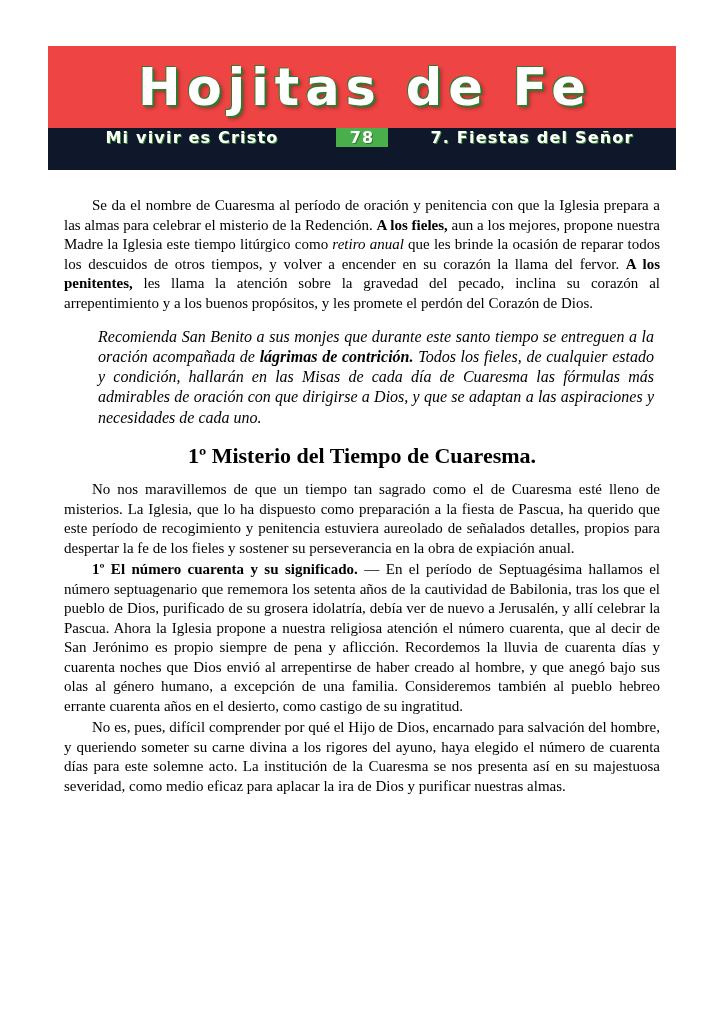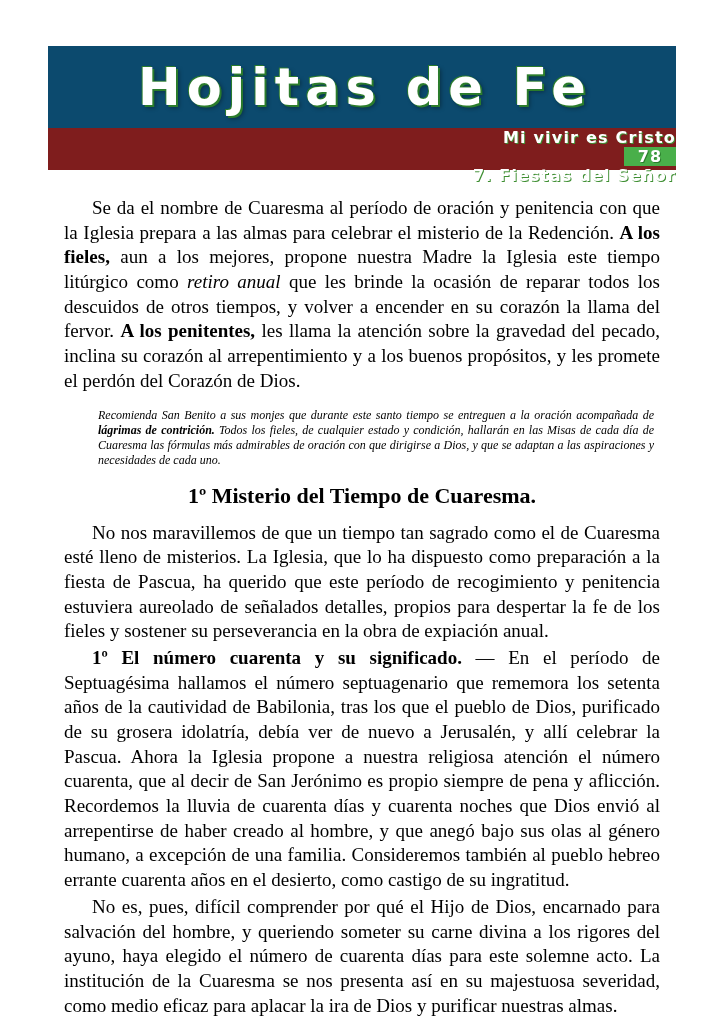--- a/index.html
+++ b/index.html
@@ -24,45 +24,44 @@
   
   .masthead {
     position: absolute;
     left: 48px;
     top: 46px;
     width: 628px;
     height: 124px;
   }
   .masthead-top {
     height: 82px;
-    background: #0c4a6e;
+    background: #ef4444;
     display: flex;
     align-items: center;
     justify-content: center;
   }
   .masthead-title {
     font-family: "DejaVu Sans", sans-serif;
     font-weight: bold;
     font-size: 51px;
     letter-spacing: 6px;
     color: #ffffff;
     text-shadow:
        2px 2px 0 #2b7c2c,
       -1px -1px 0 #2b7c2c,
        3px 3px 4px rgba(0,0,0,0.35);
     white-space: nowrap;
     line-height: 1;
     padding-left: 6px;
   }
   .masthead-bar {
     height: 42px;
-    background: #7f1d1d;
+    background: #0f172a;
     display: flex;
-    align-items: flex-end;
-    flex-direction: column;
+    align-items: flex-start;
   }
   .bar-left, .bar-right {
     flex: 1 1 0;
     display: flex;
     align-items: center;
     justify-content: center;
   }
   .bar-num {
     width: 52px;
     background: #49af4a;
@@ -99,33 +98,33 @@
     color: #25a03a;
     text-align: center;
     text-shadow:
       1px 1px 0 #0f5f1c,
       2px 2px 3px rgba(0,0,0,0.30);
     margin: 0 0 22px 0;
   }
 
   p {
     margin: 0;
-    font-size: 19px;
+    font-size: 15px;
     line-height: 1.30;
     text-align: justify;
     text-indent: 28px;
     hyphens: auto;
   }
 
   .quote {
     margin: 14px 0 12px 0;
     padding-left: 34px;
     padding-right: 6px;
     font-style: italic;
-    font-size: 12px;
+    font-size: 16px;
     line-height: 1.26;
     text-align: justify;
     text-indent: 0;
   }
   .quote b { font-style: italic; font-weight: bold; }
 
   .subhead {
     margin: 14px 0 10px 0;
     text-align: center;
     font-weight: bold;

